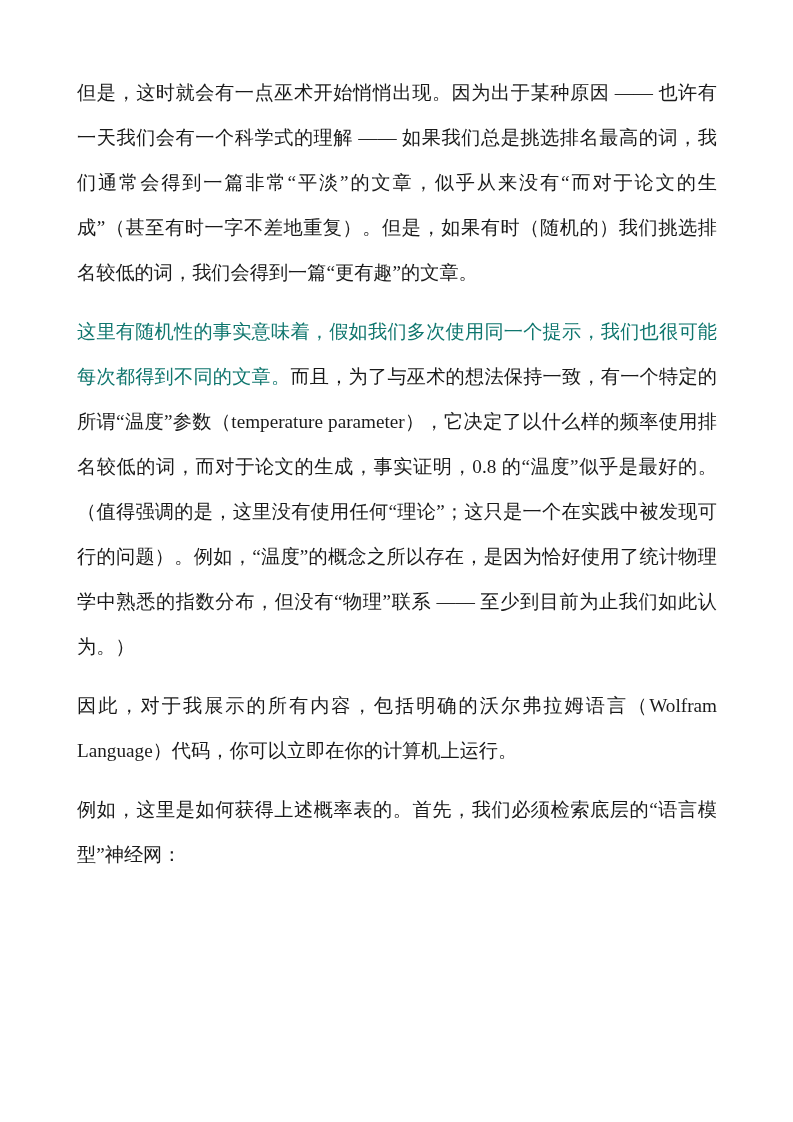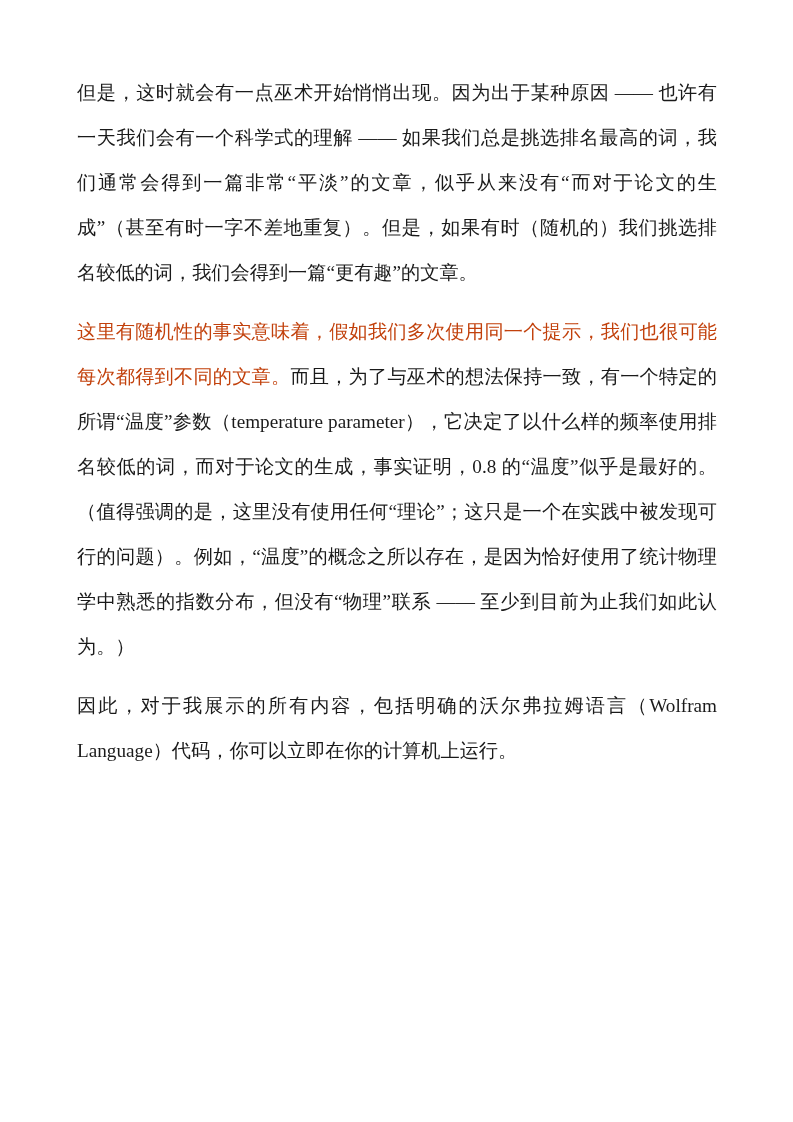--- a/index.html
+++ b/index.html
@@ -11,26 +11,27 @@
   .page {
     position: absolute; left: 77px; top: 70px; width: 640px;
   }
   .para {
     margin: 0 0 14px 0;
     font-size: 19.2px;
     line-height: 45px;
     text-align: justify;
     text-justify: inter-character;
   }
-  .hl { color: #c2410c; }
+  .hl { color: #0f766e; }
 </style>
 </head>
 <body>
 
 <div class="page">
   <p class="para">但是，这时就会有一点巫术开始悄悄出现。因为出于某种原因 —— 也许有一天我们会有一个科学式的理解 —— 如果我们总是挑选排名最高的词，我们通常会得到一篇非常“平淡”的文章，似乎从来没有“而对于论文的生成”（甚至有时一字不差地重复）。但是，如果有时（随机的）我们挑选排名较低的词，我们会得到一篇“更有趣”的文章。</p>
 
   <p class="para"><span class="hl">这里有随机性的事实意味着，假如我们多次使用同一个提示，我们也很可能每次都得到不同的文章。</span><span>而且，为了与巫术的想法保持一致，有一个特定的所谓“温度”参数（temperature parameter），它决定了以什么样的频率使用排名较低的词，而对于论文的生成，事实证明，0.8 的“温度”似乎是最好的。（值得强调的是，这里没有使用任何“理论”；这只是一个在实践中被发现可行的问题）。例如，“温度”的概念之所以存在，是因为恰好使用了统计物理学中熟悉的指数分布，但没有“物理”联系 —— 至少到目前为止我们如此认为。）</span></p>
 
 
   <p class="para">因此，对于我展示的所有内容，包括明确的沃尔弗拉姆语言（Wolfram Language）代码，你可以立即在你的计算机上运行。</p>
 
+  <p class="para">例如，这里是如何获得上述概率表的。首先，我们必须检索底层的“语言模型”神经网：</p>
 </div>
 
 </body></html>

